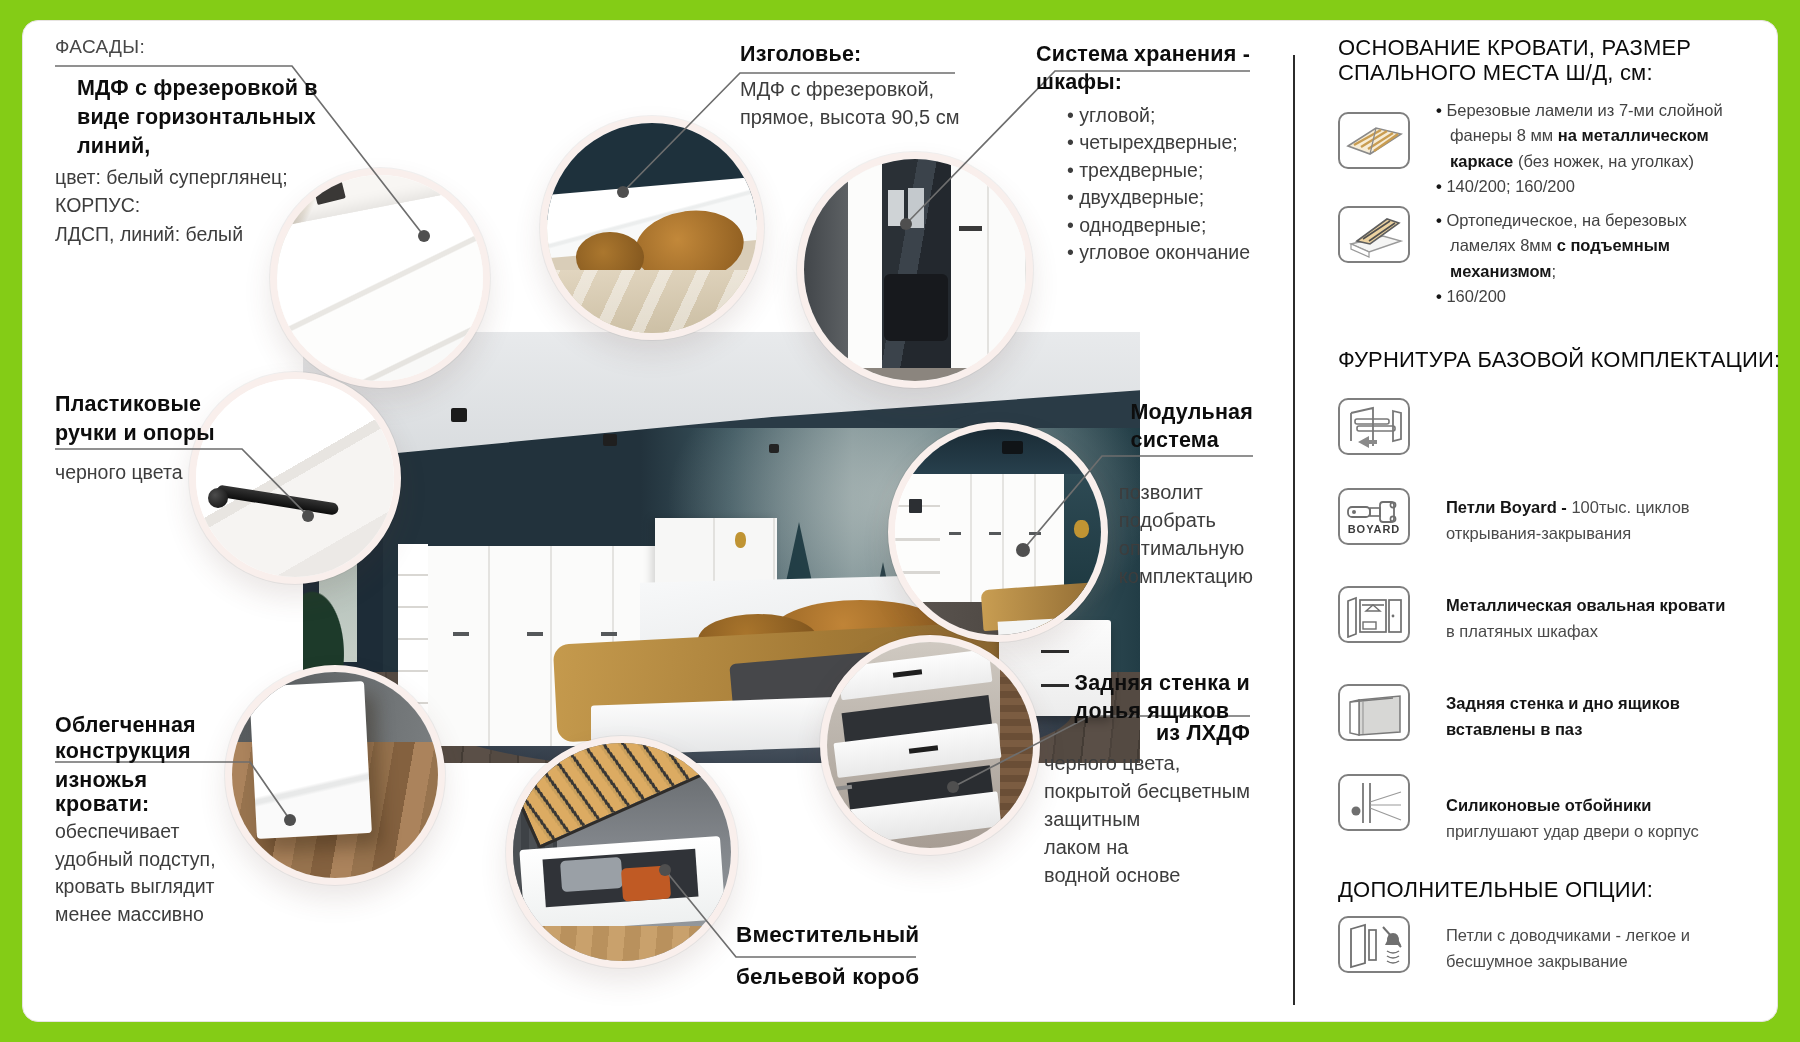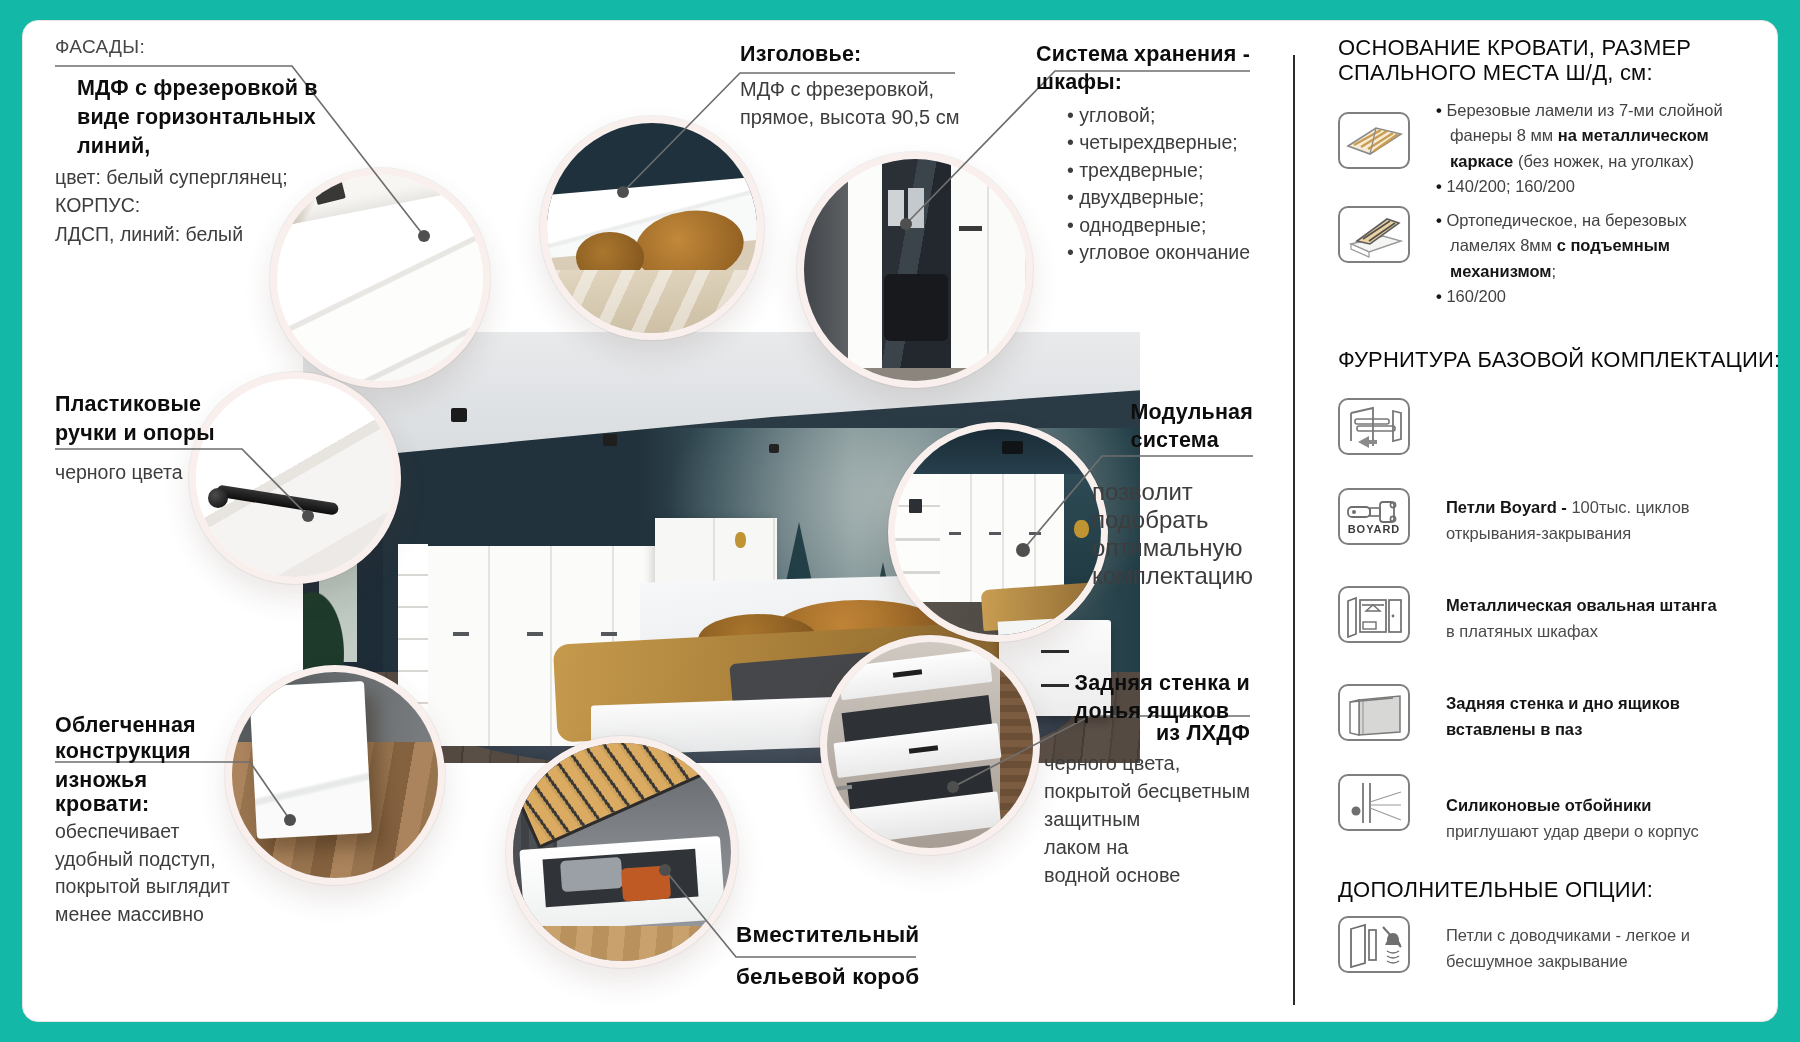--- a/index.html
+++ b/index.html
@@ -1,16 +1,16 @@
 <!DOCTYPE html>
 <html><head>
 <meta charset="utf-8">
 <style>
   html,body{margin:0;padding:0;background:#fff;}
-  .page{position:relative;width:1800px;height:1042px;background:#14b8a6;overflow:hidden;
+  .page{position:relative;width:1800px;height:1042px;background:#84cc16;overflow:hidden;
         font-family:"Liberation Sans","DejaVu Sans",sans-serif;}
   .card{position:absolute;left:22px;top:20px;width:1754px;height:1000px;background:#ffffff;
         border:1px solid #e7e4e1;border-radius:16px;}
   
   .co{position:absolute;z-index:6;}
   .ln{white-space:nowrap;}
   .t-label{font-size:19px;color:#474747;letter-spacing:.3px;}
   .t-bold{font-weight:700;color:#0d0d0d;font-size:21.5px;line-height:29px;letter-spacing:.2px;}
   .t-reg{font-size:19.5px;line-height:28.3px;color:#3d3d3d;}
   .right{}
@@ -229,39 +229,39 @@
     <div class="ln">• угловое окончание</div>
   </div>
   <div class="co t-reg" style="left:55px;top:458px;">
     <div class="ln">черного цвета</div>
   </div>
 
   <div class="co t-bold right" style="right:547px;top:398px;line-height:28px;">
     <div class="ln">Модульная</div>
     <div class="ln">система</div>
   </div>
-  <div class="co t-reg right" style="right:547px;top:478px;font-size:24px;line-height:28px;">
+  <div class="co t-reg right" style="right:547px;top:478px;font-size:20px;line-height:28px;">
     <div class="ln">позволит</div>
     <div class="ln">подобрать</div>
     <div class="ln">оптимальную</div>
     <div class="ln">комплектацию</div>
   </div>
 
   <div class="co t-bold" style="left:55px;top:712px;line-height:26px;">
     <div class="ln">Облегченная</div>
     <div class="ln">конструкция</div>
   </div>
   <div class="co t-bold" style="left:55px;top:768px;line-height:24px;">
     <div class="ln">изножья</div>
     <div class="ln">кровати:</div>
   </div>
   <div class="co t-reg" style="left:55px;top:818px;line-height:27.5px;">
     <div class="ln">обеспечивает</div>
     <div class="ln">удобный подступ,</div>
-    <div class="ln">покрытой выглядит</div>
+    <div class="ln">кровать выглядит</div>
     <div class="ln">менее массивно</div>
   </div>
 
   <div class="co t-bold right" style="right:550px;top:658px;line-height:27.5px;margin-top:12px;">
     <div class="ln">Задняя стенка и</div>
     <div class="ln">донья ящиков</div>
   </div>
   <div class="co t-bold right" style="right:550px;top:719px;">
     <div class="ln">из ЛХДФ</div>
   </div>
@@ -359,21 +359,21 @@
       <polygon points="5,9 13,6 13,42 5,45" fill="none" stroke="#6f6f6f" stroke-width="1.7"></polygon>
       <rect x="17" y="8" width="26" height="32" fill="none" stroke="#6f6f6f" stroke-width="1.7"></rect>
       <line x1="19" y1="13" x2="41" y2="13" stroke="#6f6f6f" stroke-width="1.6"></line>
       <polygon points="23,19 37,19 30,13" fill="none" stroke="#6f6f6f" stroke-width="1.4"></polygon>
       <rect x="20" y="30" width="13" height="7" fill="none" stroke="#6f6f6f" stroke-width="1.4"></rect>
       <rect x="46" y="8" width="12" height="32" fill="none" stroke="#6f6f6f" stroke-width="1.7"></rect>
       <circle cx="50" cy="24" r="1.4" fill="#6f6f6f"></circle>
     </svg>
   </div>
   <div class="stext" style="top:592px;">
-    <div><span class="b">Металлическая овальная штанга</span></div>
+    <div><span class="b">Металлическая овальная кровати</span></div>
     <div><span>в платяных шкафах</span></div>
   </div>
 
   <div class="sicon" style="top:684px;">
     <svg width="62" height="46" viewBox="0 0 62 46">
       <polygon points="16,10 57,6 57,42 16,45" fill="#d7d7d5" stroke="#7a7a7a" stroke-width="1.5"></polygon>
       <polygon points="7,12 16,10 16,45 7,43" fill="#ffffff" stroke="#7a7a7a" stroke-width="1.5"></polygon>
       <polyline points="7,12 50,8" fill="none" stroke="#7a7a7a" stroke-width="1.5"></polyline>
       <line x1="20" y1="11" x2="20" y2="44" stroke="#9a9a9a" stroke-width="1.2"></line>
     </svg>

